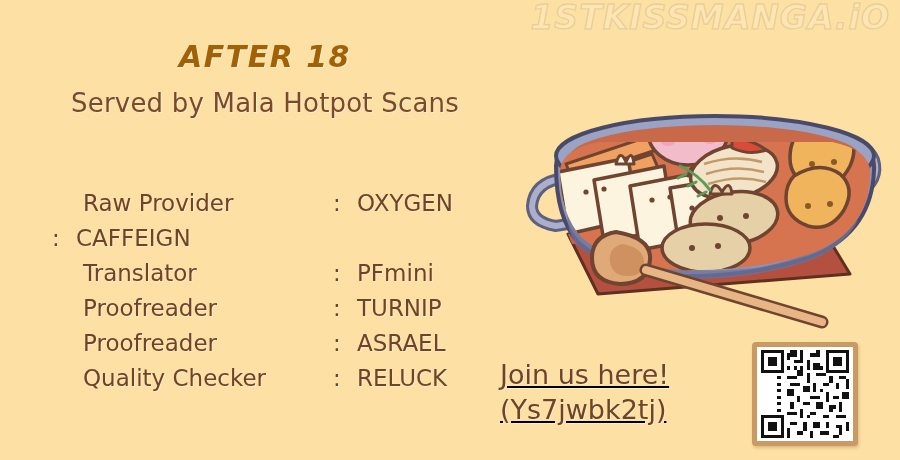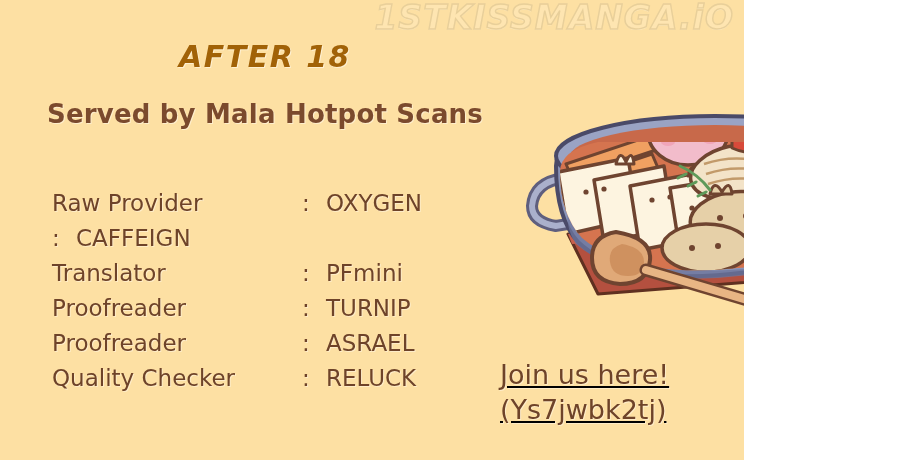--- a/index.html
+++ b/index.html
@@ -3,21 +3,21 @@
 <meta charset="utf-8">
 <title>Manga Credits Page</title>
 <style>
   html, body {
     margin: 0;
     padding: 0;
     background: #ffffff;
   }
   .page {
     position: relative;
-    width: 744px;
+    width: 900px;
     height: 460px;
     overflow: hidden;
     background: #fde0a3;
     font-family: "DejaVu Sans", sans-serif;
   }
 
   
   .watermark {
     position: absolute;
     top: -2px;
@@ -45,27 +45,26 @@
   .title-main, .title-chapter {
     color: #a16207;
     font-size: 30px;
     font-weight: bold;
     letter-spacing: 1.5px;
     line-height: 1.42;
     text-shadow: 1px 1px 0 rgba(255,255,255,0.5);
     font-style: italic;
   }
   .title-served {
-    margin-top: 19px;
+    margin-top: 8px;
     color: #7b4a2d;
     font-size: 26px;
     letter-spacing: 0.2px;
     line-height: 1.3;
     text-shadow: 1px 1px 0 rgba(255,255,255,0.45);
-    font-weight: bold;
   }
 
   
   .credits {
     position: absolute;
     left: 52px;
     top: 190px;
     width: 430px;
   }
   .credit-row {
@@ -73,20 +72,21 @@
     align-items: baseline;
     height: 35px;
     color: #6e4329;
     font-size: 23px;
     text-shadow: 1px 1px 0 rgba(255,255,255,0.4);
   }
   .credit-role {
     width: 250px;
     flex: 0 0 250px;
     white-space: nowrap;
+    margin-left: 31px;
   }
   .credit-sep {
     width: 24px;
     flex: 0 0 24px;
     text-align: left;
   }
   .credit-name {
     flex: 1 1 auto;
     white-space: nowrap;
   }

